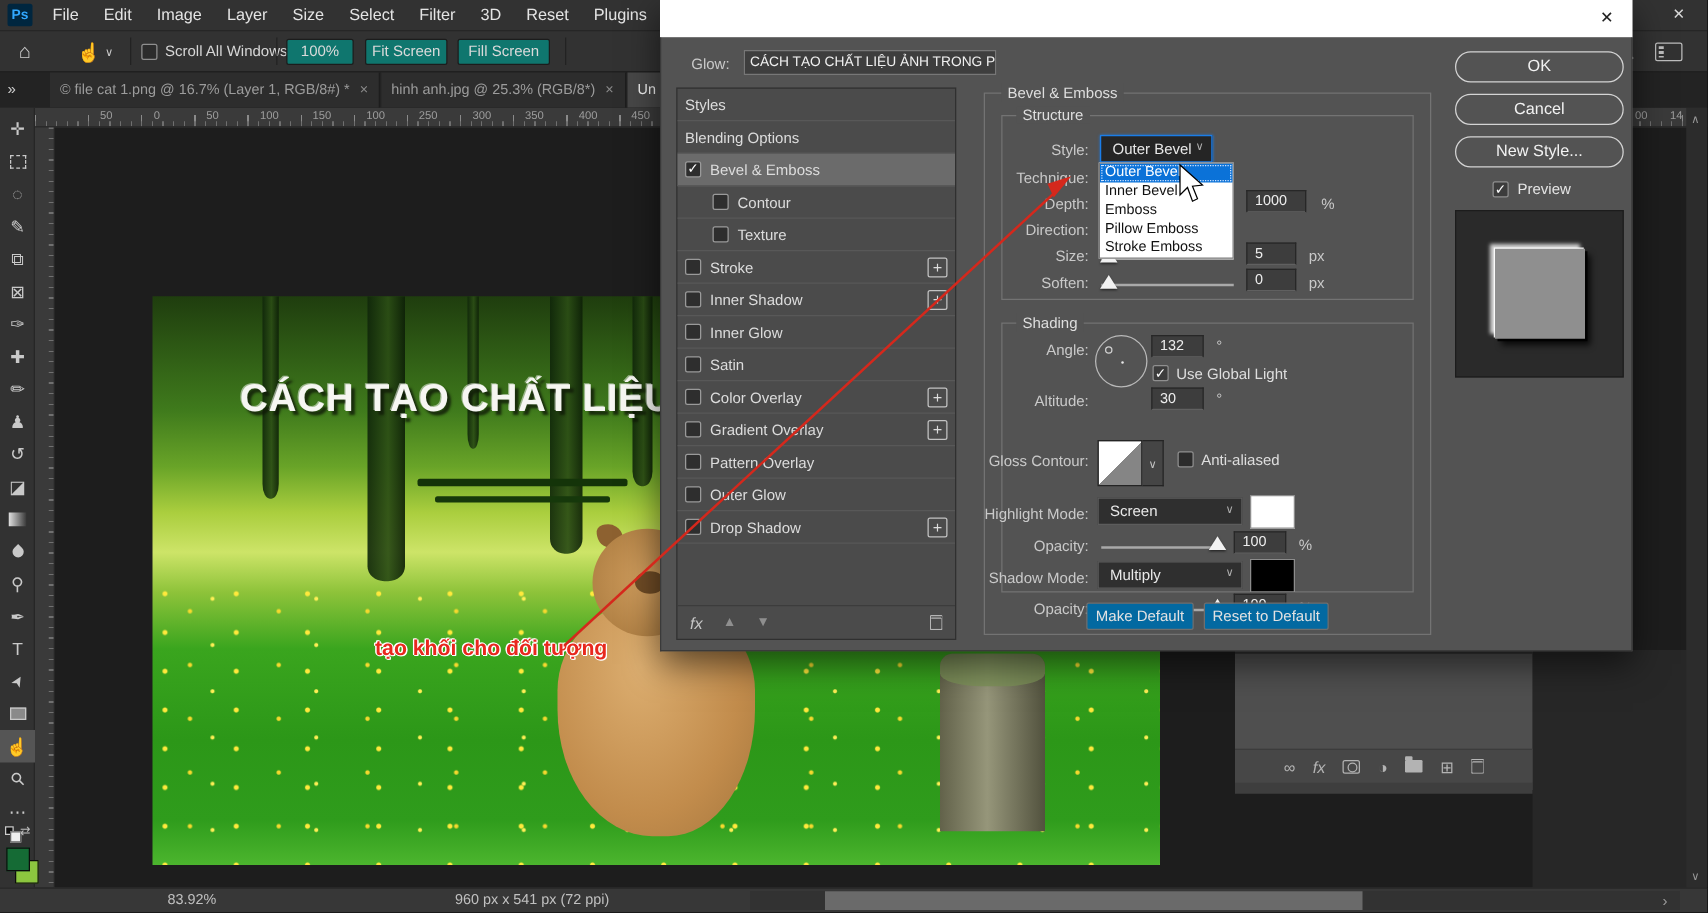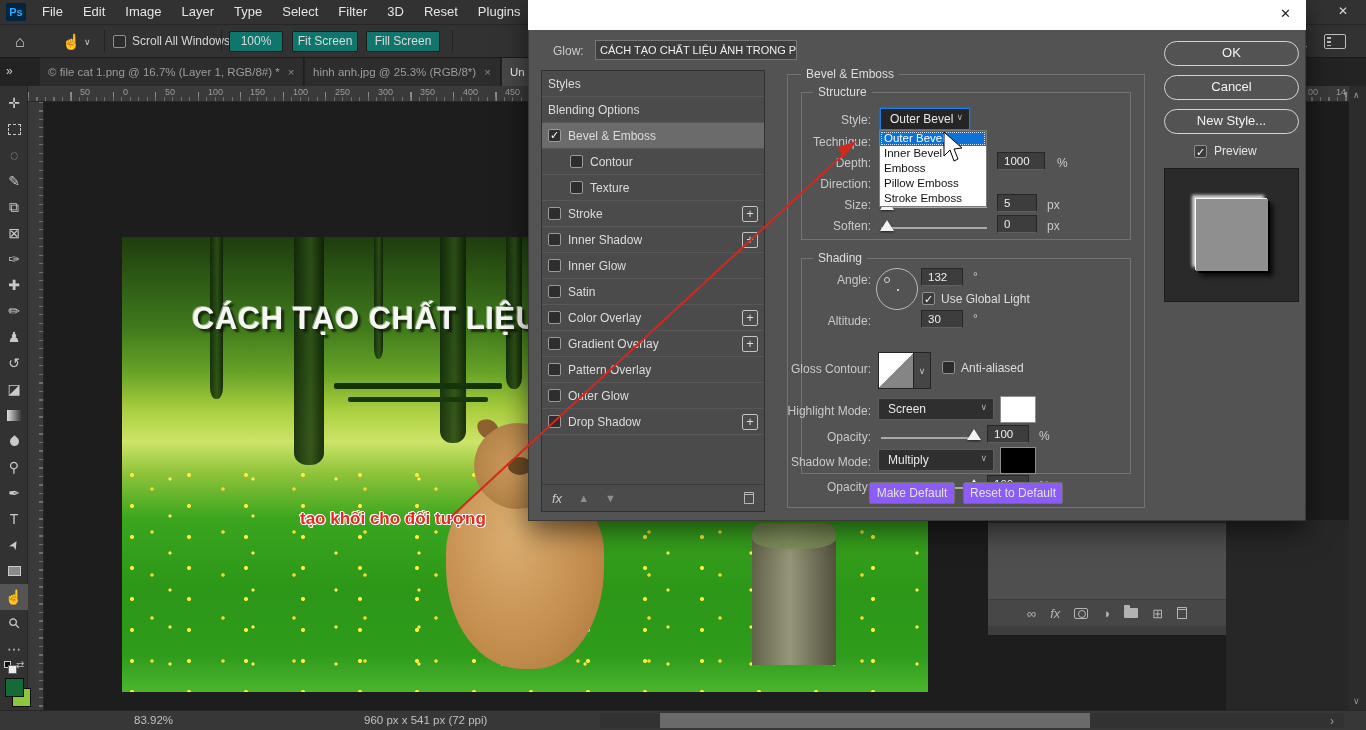--- a/index.html
+++ b/index.html
@@ -117,21 +117,21 @@
   .ddclosed .chev { position:absolute; right:6px; top:3px; font-size:9px; color:#b0b0b0; }
   #style-dd { border:1px solid #1a7de8; box-shadow:0 0 2px #1a7de8; }
   .track { position:absolute; height:2px; background:#a9a9a9; }
   .thumb { position:absolute; width:0; height:0; border-left:7px solid transparent; border-right:7px solid transparent; border-bottom:11px solid #f2f2f2; filter:drop-shadow(0 1px 1px rgba(0,0,0,.6)); }
   #angle-dial { position:absolute; left:347px; top:262px; width:42px; height:42px; border:1px solid #b9b9b9; border-radius:50%; }
   #angle-dial::before { content:""; position:absolute; left:20px; top:20px; width:2px; height:2px; background:#e8e8e8; border-radius:50%; }
   #angle-dial::after { content:""; position:absolute; left:7px; top:8px; width:4px; height:4px; border:1px solid #d2d2d2; border-radius:50%; }
   #contour-thumb { position:absolute; left:349px; top:322px; width:36px; height:37px; background:linear-gradient(135deg,#ffffff 50%,#858585 50.5%); border:1px solid #242424; }
   #contour-chev { position:absolute; left:385px; top:322px; width:17px; height:37px; background:#454545; border:1px solid #242424; border-left:none; color:#c4c4c4; font-size:9px; text-align:center; line-height:37px; }
   .swatch { position:absolute; width:36px; height:27px; border:1px solid #8c8c8c; }
-  .dlg-btn { position:absolute; height:22px; background:#8b5cf6; border:1px solid #6f6f6f; border-radius:2px; color:#e2e2e2; font-size:12px; text-align:center; line-height:20px; }
+  .dlg-btn { position:absolute; height:22px; background:#0369a1; border:1px solid #6f6f6f; border-radius:2px; color:#e2e2e2; font-size:12px; text-align:center; line-height:20px; }
   .pill { position:absolute; width:135px; height:25px; border:1.5px solid #d4d4d4; border-radius:13px; color:#f2f2f2; font-size:13px; text-align:center; line-height:22px; }
   #preview-box { position:absolute; left:635px; top:168px; width:135px; height:134px; background:#2a2a2a; border:1px solid #1c1c1c; }
   #bevel-demo { position:absolute; left:31px; top:30px; width:72px; height:72px; background:#8f8f8f;
     box-shadow:-4px -4px 3px rgba(255,255,255,.8), -1px -1px 0 rgba(255,255,255,.9), 5px 5px 5px rgba(0,0,0,.8), 2px 2px 0 rgba(0,0,0,.9); }
 
   
   #dd-list { position:absolute; left:350px; top:130px; width:108px; background:#ffffff; border:1px solid #7a7a7a; z-index:50; }
   .ddopt { height:15px; font-size:11.5px; color:#111; line-height:15px; padding:0 4px; white-space:nowrap; }
   .ddopt.sel { background:#0b72d8; color:#fff; outline:1px dotted #cfe4ff; outline-offset:-2px; }
 
@@ -188,21 +188,21 @@
     <div id="photo-note">tạo khối cho đối tượng</div>
   </div>
 
   <div id="menubar">
     <div id="ps-logo">Ps</div>
     <div id="menu-items">
         <span class="menu-item">File</span>
         <span class="menu-item">Edit</span>
         <span class="menu-item">Image</span>
         <span class="menu-item">Layer</span>
-        <span class="menu-item">Type</span>
+        <span class="menu-item">Size</span>
         <span class="menu-item">Select</span>
         <span class="menu-item">Filter</span>
         <span class="menu-item">3D</span>
         <span class="menu-item">Reset</span>
         <span class="menu-item">Plugins</span>
         <span class="menu-item">Window</span>
         <span class="menu-item">Help</span>
       </div>
     <div id="app-close">✕</div>
   </div>

